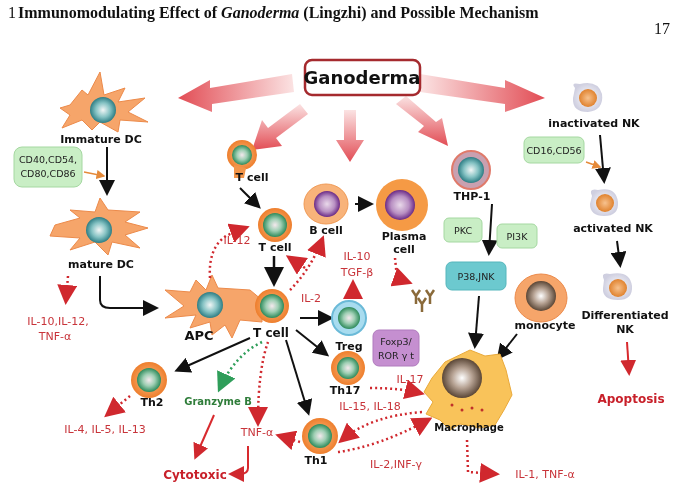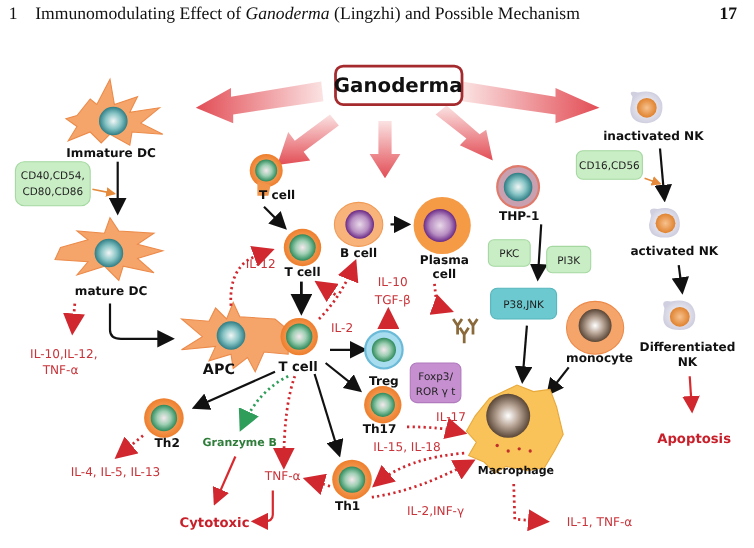--- a/index.html
+++ b/index.html
@@ -1,21 +1,21 @@
 <!DOCTYPE html>
 <html><head>
 <meta charset="utf-8">
 <style>
   html, body { margin:0; padding:0; background:#ffffff; }
   body { width:685px; height:498px; position:relative; overflow:hidden; font-family:"DejaVu Sans", sans-serif; }
   .header { position:absolute; top:4px; left:8px; width:662px; height:20px; font-family:"Liberation Serif", serif; font-size:16px; color:#111; }
   .header .num { position:absolute; left:0; top:0; }
-  .header .title { position:absolute; left:24px; top:0; white-space:nowrap; }
+  .header .title { position:absolute; left:10px; top:0; white-space:nowrap;font-weight:bold; }
   .header .title i { font-style:italic; }
-  .header .page { position:absolute; right:0; top:0;font-weight:bold; }
+  .header .page { position:absolute; right:0; top:16px; }
   svg.diagram { position:absolute; left:0; top:0; }
   .lbl { font-family:"DejaVu Sans", sans-serif; font-weight:bold; fill:#111; }
   .red { fill:#c8343a; font-family:"DejaVu Sans", sans-serif; }
   .redb { fill:#c8202a; font-family:"DejaVu Sans", sans-serif; font-weight:bold; }
   .green { fill:#2f7d3a; font-family:"DejaVu Sans", sans-serif; font-weight:bold; }
   .boxt { font-family:"DejaVu Sans", sans-serif; fill:#222; }
 </style>
 </head>
 <body>
 

